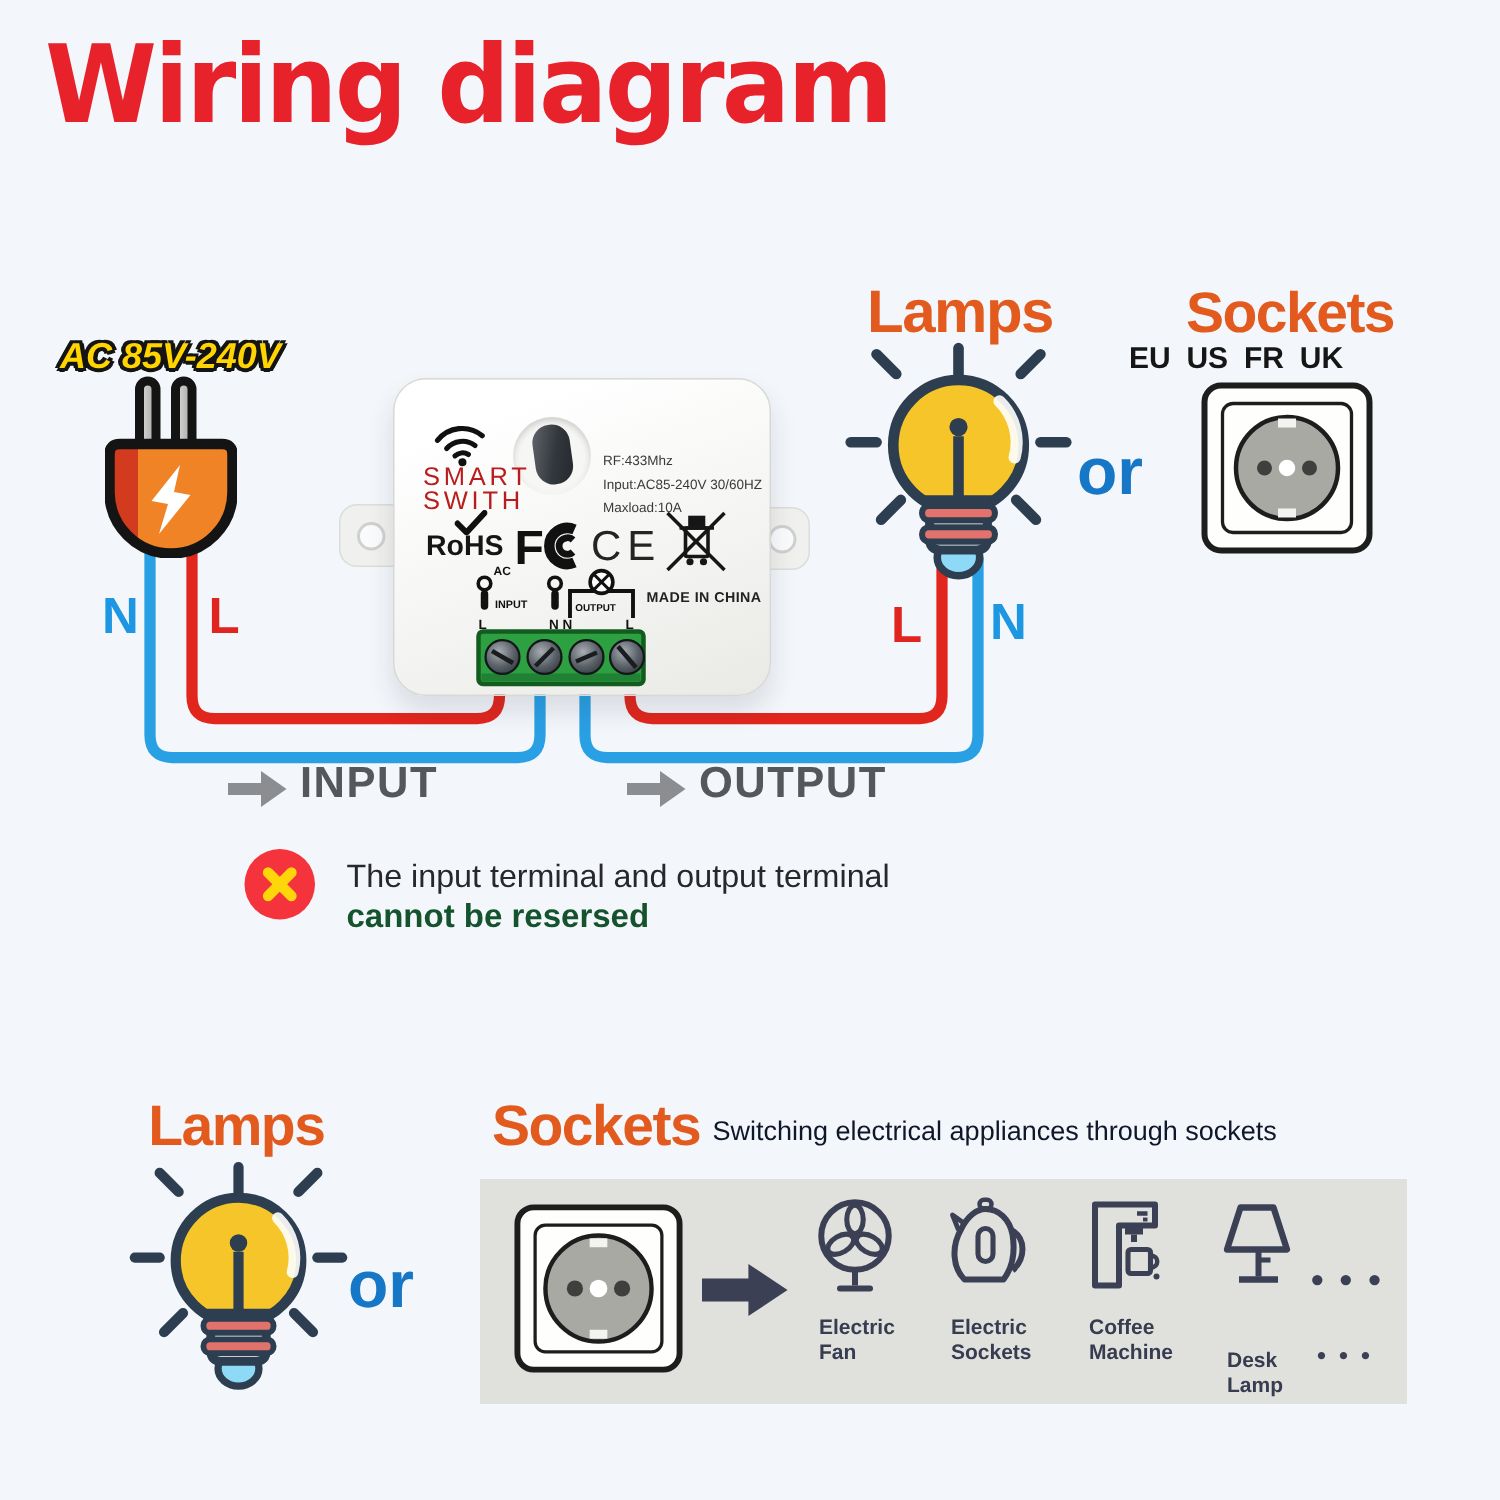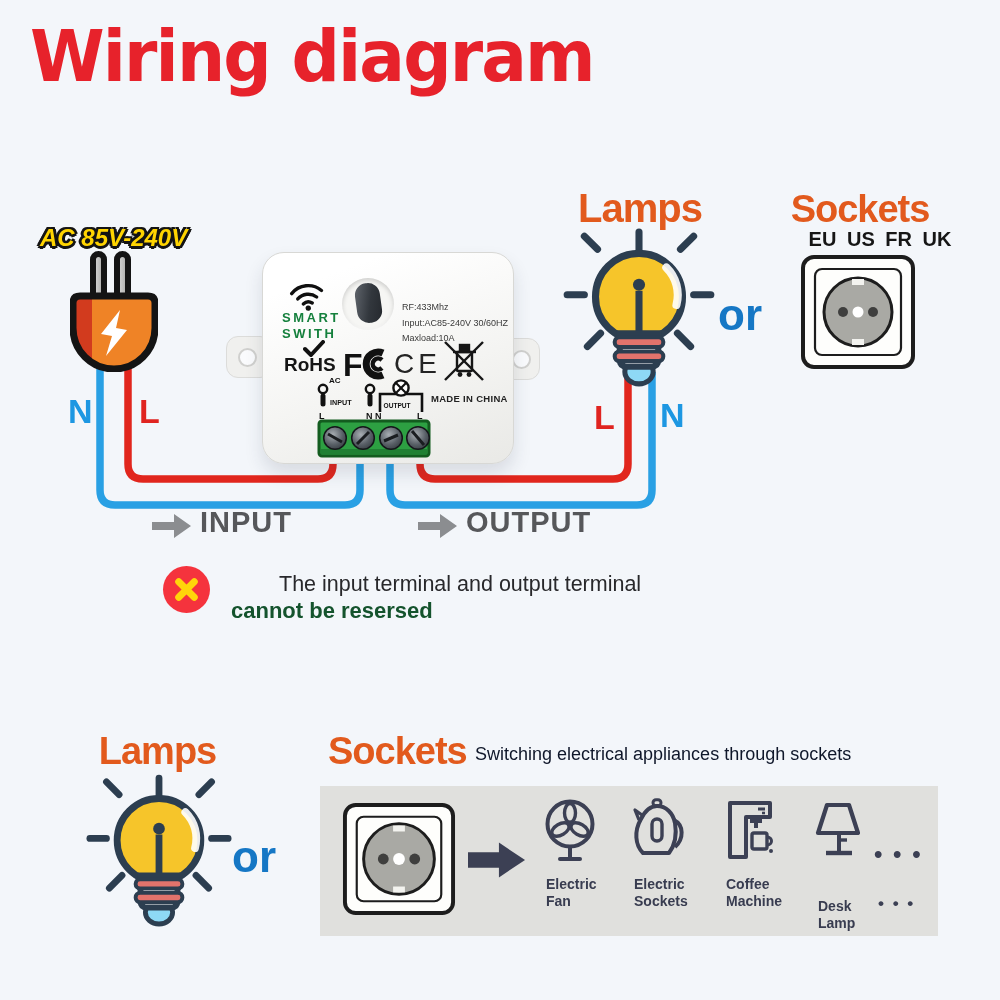--- a/index.html
+++ b/index.html
@@ -11,33 +11,33 @@
   .power-label{left:40px;top:224px;font-size:24px;font-weight:800;font-style:italic;color:#ffd400;letter-spacing:0;
     text-shadow:-2px -2px 0 #141414,2px -2px 0 #141414,-2px 2px 0 #141414,2px 2px 0 #141414,0 3px 0 #141414,3px 0 0 #141414,-3px 0 0 #141414;}
   .nl{font-size:34px;font-weight:800;}
   .n-col{color:#1d97e2;} .l-col{color:#e02420;}
   .heading{font-size:38px;font-weight:800;color:#e25a1d;letter-spacing:-1px;text-align:center;}
   .or-label{font-size:44px;font-weight:800;color:#1577c5;}
   .regions{font-size:20px;font-weight:800;color:#161616;word-spacing:5px;text-align:center;}
   .flow-label{font-size:29px;font-weight:800;color:#56575a;letter-spacing:1px;}
   .warn-circle{left:163px;top:566px;width:47px;height:47px;border-radius:50%;background:#f5333d;}
   .warn-bar{position:absolute;left:9px;top:20px;width:29px;height:7px;border-radius:4px;background:#ffd60a;}
-  .warn-line1{left:231px;top:572px;font-size:21.5px;color:#28282b;margin-left:48px;}
+  .warn-line1{left:231px;top:572px;font-size:21.5px;color:#28282b;}
   .warn-line2{left:231px;top:598px;font-size:22px;font-weight:800;color:#14532d;}
   .device-body{left:262px;top:252px;width:250px;height:210px;border-radius:22px;z-index:2;
     background:linear-gradient(160deg,#ffffff 15%,#f4f4f2 60%,#e9e9e6 100%);
     border:1px solid #d8d8d5;box-shadow:0 10px 18px rgba(40,50,70,.13);}
   .device-tab{width:44px;height:40px;border-radius:12px;background:#f0f0ee;border:1px solid #dcdcda;z-index:1;}
   .tab-hole{position:absolute;width:15px;height:15px;border-radius:50%;background:#fafbfd;border:2px solid #d0d0ce;}
   .dz{z-index:3;}
   .knob-recess{left:342px;top:278px;width:52px;height:52px;border-radius:50%;background:#f6f6f4;
     box-shadow:inset 0 2px 5px rgba(0,0,0,.18),inset 0 -1px 2px rgba(255,255,255,.8);}
   .knob{left:356px;top:283px;width:25px;height:40px;border-radius:12px;transform:rotate(-8deg);
     background:linear-gradient(105deg,#5a5f66 10%,#32373d 55%,#24282d);}
-  .brand{left:282px;top:310px;font-size:13px;font-weight:700;letter-spacing:2.5px;color:#15803d;line-height:16px;}
+  .brand{left:282px;top:310px;font-size:17px;font-weight:400;letter-spacing:2.5px;color:#b91c1c;line-height:16px;}
   .specs{left:402px;top:300px;font-size:9px;font-weight:400;color:#3a3a3a;line-height:15.5px;}
   .rohs{left:284px;top:354px;font-size:19px;font-weight:800;color:#151515;}
   .ce{left:394px;top:348px;font-size:28px;font-weight:500;color:#242424;letter-spacing:4px;}
   .made-in{left:431px;top:393px;font-size:9.5px;font-weight:800;color:#222;letter-spacing:.3px;}
   .panel{left:320px;top:786px;width:618px;height:150px;background:#e0e0dd;}
   .app-label{font-size:14px;font-weight:700;color:#383c50;line-height:1.18;}
   .dots-top{font-size:24px;font-weight:800;color:#3c4054;letter-spacing:2px;}
   .dots-bottom{font-size:17px;font-weight:800;color:#3c4054;letter-spacing:2px;}
   .subtitle{left:475px;top:744px;font-size:18px;color:#0f172a;}
   svg text{font-family:"Liberation Sans",sans-serif;}
@@ -200,21 +200,21 @@
     <rect x="51" y="112" width="48" height="9.5" rx="4.5" fill="#e2736c" stroke="#2c3e50" stroke-width="4"></rect>
     <rect x="51" y="126" width="48" height="9.5" rx="4.5" fill="#e2736c" stroke="#2c3e50" stroke-width="4"></rect>
   </svg>
 
   <div class="abs nl l-col" style="left:594px;top:398px;">L</div>
   <div class="abs nl n-col" style="left:660px;top:396px;">N</div>
 
   <div class="abs or-label" style="left:718px;top:290px;">or</div>
 
   <div class="abs heading" style="left:780px;top:188px;width:160px;">Sockets</div>
-  <div class="abs regions" style="left:800px;top:228px;width:160px;text-align:center;">EU US FR UK</div>
+  <div class="abs regions" style="left:744px;top:228px;width:160px;text-align:center;">EU US FR UK</div>
 
   <svg class="abs" style="left:800px;top:254px;" width="116" height="116" viewBox="0 0 116 116">
     <rect x="3" y="3" width="110" height="110" rx="11" fill="#fefefc" stroke="#1d1d1d" stroke-width="4"></rect>
     <rect x="15" y="15" width="86" height="86" rx="7" fill="none" stroke="#1d1d1d" stroke-width="2.2"></rect>
     <circle cx="58" cy="58" r="34" fill="#a9a9a4" stroke="#1d1d1d" stroke-width="3"></circle>
     <rect x="52" y="25" width="12" height="6" fill="#f3f3ef"></rect>
     <rect x="52" y="85" width="12" height="6" fill="#f3f3ef"></rect>
     <circle cx="43" cy="58" r="5" fill="#3f3f3e"></circle>
     <circle cx="73" cy="58" r="5" fill="#3f3f3e"></circle>
     <circle cx="58" cy="58" r="5.5" fill="#ffffff"></circle>

